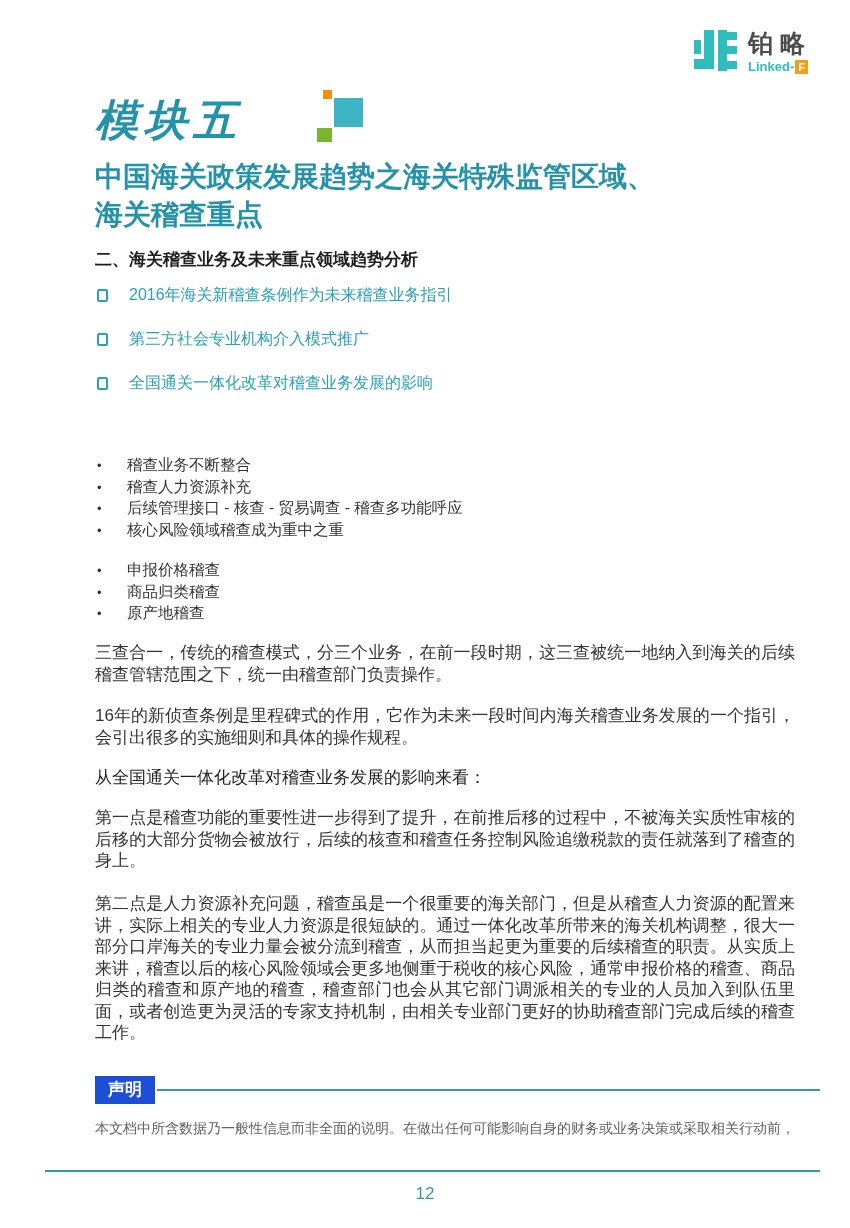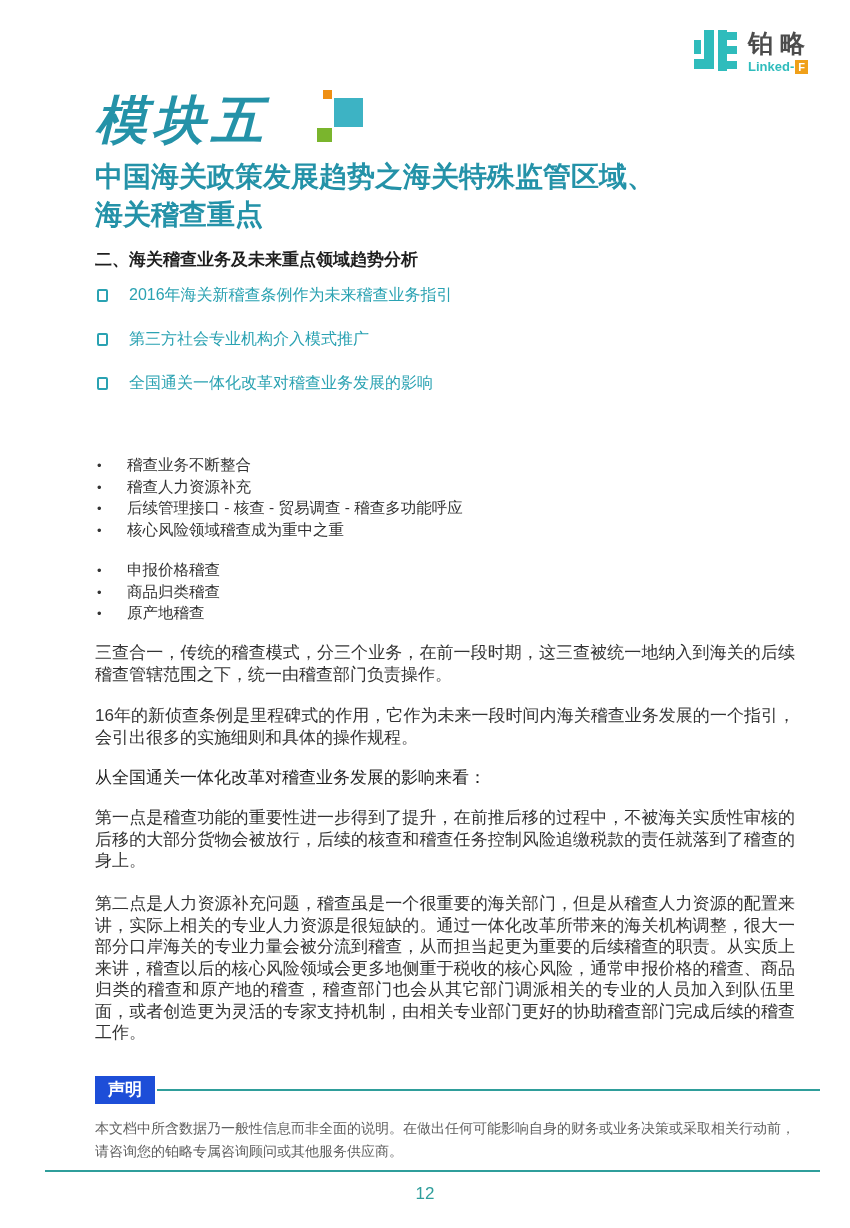--- a/index.html
+++ b/index.html
@@ -24,21 +24,21 @@
   .logo-text { display:flex; flex-direction:column; }
   .logo-cn { font-size:25px; font-weight:bold; color:#4c4c4c; letter-spacing:7px; line-height:27px; }
   .logo-en { margin-top:2px; font-size:13px; font-weight:bold; color:#2fbcbc; display:flex; align-items:center; }
   .f-box { display:inline-block; margin-left:1px; background:#f0a019; color:#fff;
            font-size:11px; line-height:14px; padding:0 3px; font-weight:bold; }
 
   
   .module-title {
     position:absolute; left:95px; top:94px;
     font-family:"DejaVu Serif", serif; font-style:italic; font-weight:bold;
-    font-size:52px; line-height:52px; letter-spacing:6px; color:#2492a8;
+    font-size:43px; line-height:52px; letter-spacing:6px; color:#2492a8;
   }
   .deco { position:absolute; }
   .deco-orange { left:323px; top:90px;  width:9px;  height:9px;  background:#ef8f13; }
   .deco-blue   { left:334px; top:98px;  width:29px; height:29px; background:#3db3c4; }
   .deco-green  { left:317px; top:128px; width:15px; height:14px; background:#7ab52d; }
   .subtitle {
     position:absolute; left:95px; top:158px;
     font-family:"DejaVu Serif", serif; font-weight:bold;
     font-size:28px; line-height:38px; color:#2492a8;
   }
@@ -148,19 +148,18 @@
   <p class="para para-1">三查合一，传统的稽查模式，分三个业务，在前一段时期，这三查被统一地纳入到海关的后续稽查管辖范围之下，统一由稽查部门负责操作。</p>
   <p class="para para-2">16年的新侦查条例是里程碑式的作用，它作为未来一段时间内海关稽查业务发展的一个指引，会引出很多的实施细则和具体的操作规程。</p>
   <p class="para para-heading">从全国通关一体化改革对稽查业务发展的影响来看：</p>
   <p class="para para-3">第一点是稽查功能的重要性进一步得到了提升，在前推后移的过程中，不被海关实质性审核的后移的大部分货物会被放行，后续的核查和稽查任务控制风险追缴税款的责任就落到了稽查的身上。</p>
   <p class="para para-4">第二点是人力资源补充问题，稽查虽是一个很重要的海关部门，但是从稽查人力资源的配置来讲，实际上相关的专业人力资源是很短缺的。通过一体化改革所带来的海关机构调整，很大一部分口岸海关的专业力量会被分流到稽查，从而担当起更为重要的后续稽查的职责。从实质上来讲，稽查以后的核心风险领域会更多地侧重于税收的核心风险，通常申报价格的稽查、商品归类的稽查和原产地的稽查，稽查部门也会从其它部门调派相关的专业的人员加入到队伍里面，或者创造更为灵活的专家支持机制，由相关专业部门更好的协助稽查部门完成后续的稽查工作。</p>
 
   <div class="statement-badge">声明</div>
   <div class="statement-line"></div>
   <div class="disclaimer">
     <div>本文档中所含数据乃一般性信息而非全面的说明。在做出任何可能影响自身的财务或业务决策或采取相关行动前，</div>
-    <div>请咨询您的铂略专属咨询顾问或其他服务供应商。</div>
   </div>
 
   <div class="footer-line"></div>
   <div class="page-number">12</div>
 
 </div>
 
 </body></html>

